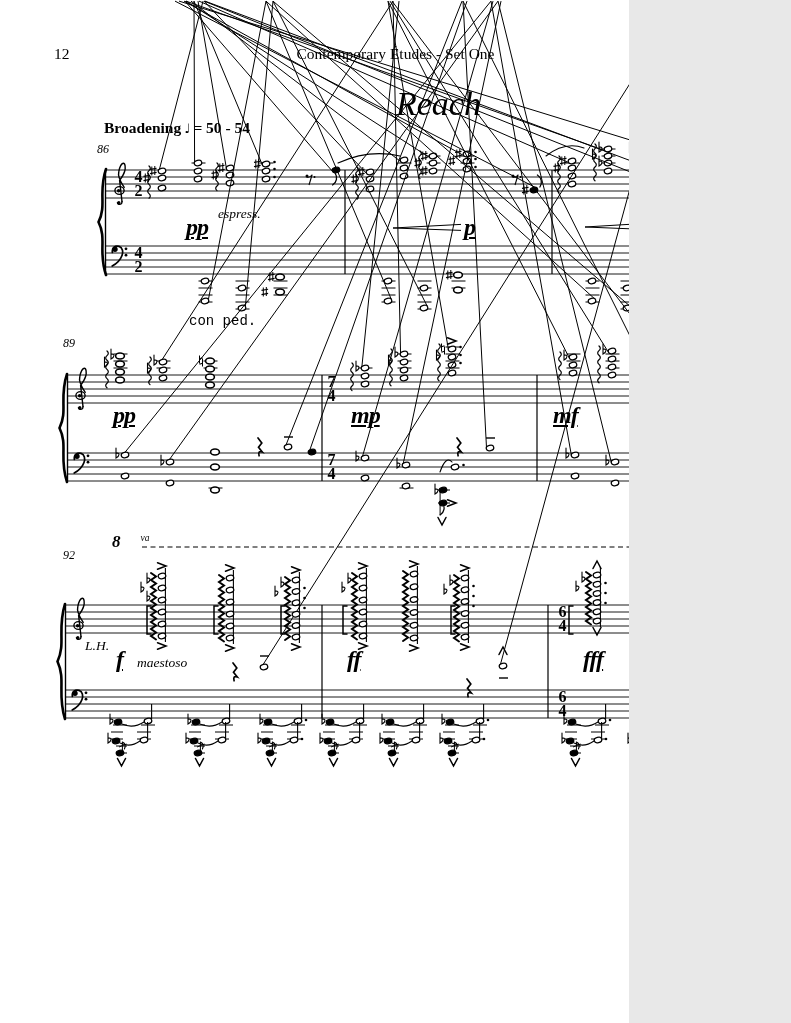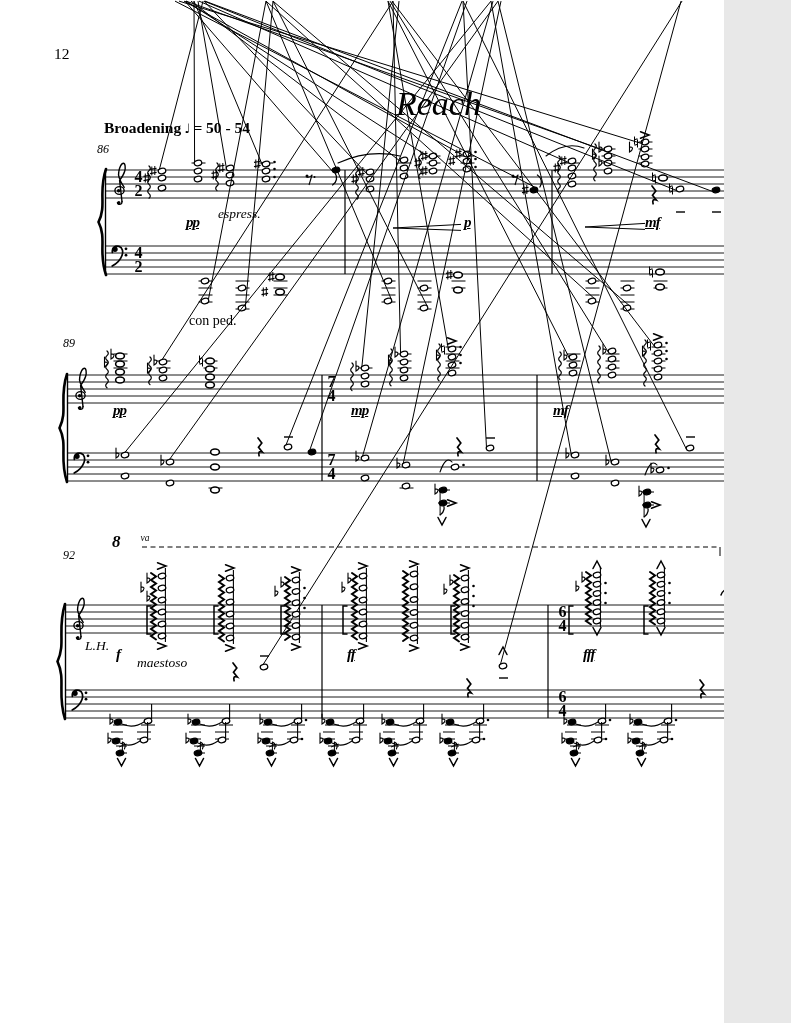--- a/index.html
+++ b/index.html
@@ -1,27 +1,27 @@
 <!DOCTYPE html>
 <html><head>
 <meta charset="utf-8">
 <style>
   html,body{margin:0;padding:0;background:#e8e8e8;}
-  .page{position:relative;width:724px;height:1023px;background:#ffffff;overflow:hidden;
+  .page{position:relative;width:629px;height:1023px;background:#ffffff;overflow:hidden;
         font-family:"Liberation Serif",serif;color:#000;}
   .ov{position:absolute;white-space:nowrap;line-height:1;}
   .hdr{font-size:15.5px;}
   .center{left:0;width:791px;text-align:center;}
   .title{font-style:italic;font-size:34px;}
   .tempo{font-weight:bold;font-size:15.5px;}
   .tempo .noteglyph{font-family:"DejaVu Sans",sans-serif;font-weight:normal;font-size:13px;padding:0 3px;}
   .mnum{font-style:italic;font-size:12px;}
-  .dyn{font-weight:bold;font-style:italic;font-size:15px;letter-spacing:-1px;text-decoration:underline;}
+  .dyn{font-weight:bold;font-style:italic;font-size:24px;letter-spacing:-1px;text-decoration:underline;}
   .expr{font-style:italic;font-size:13.5px;letter-spacing:0;}
-  .plain{font-size:14px;}
+  .plain{font-size:14px;font-family:Liberation Mono, monospace;}
   .tsig{position:absolute;width:17px;text-align:center;font-weight:bold;font-size:16px;
         line-height:14px;font-family:"Liberation Serif",serif;}
   .oct8{font-weight:bold;font-style:italic;font-size:17px;}
   .octva{font-style:italic;font-size:9.5px;vertical-align:super;padding-left:20px;}
   svg.score{position:absolute;left:0;top:0;}
 </style>
 </head>
 <body>
 
 <div class="page">
@@ -1000,20 +1000,21 @@
           <circle cx="729" cy="593" r="1.4" fill="#000"></circle>
         </g>
         <g>
           <line x1="731" y1="605" x2="731" y2="718" stroke="#000" stroke-width="1.2"></line>
           <rect x="736.5" y="605" width="4.5" height="113" fill="#000"></rect>
         </g>
       </g>
     </svg>
 
   <div class="ov hdr" style="left:54px;top:46px">12</div>
+  <div class="ov hdr center" style="top:46px">Contemporary Études - Set One</div>
   <div class="ov title" style="left:396px;top:87px">Reach</div>
 
   <div class="ov tempo" style="left:104px;top:120px"><span>Broadening</span><span class="noteglyph">♩</span><span>= 50 - 54</span></div>
 
   <div class="ov mnum" style="left:97px;top:143px">86</div>
   <div class="ov mnum" style="left:63px;top:337px">89</div>
   <div class="ov mnum" style="left:63px;top:549px">92</div>
 
   <div class="tsig" style="left:130px;top:170px">
       <div>4</div>

